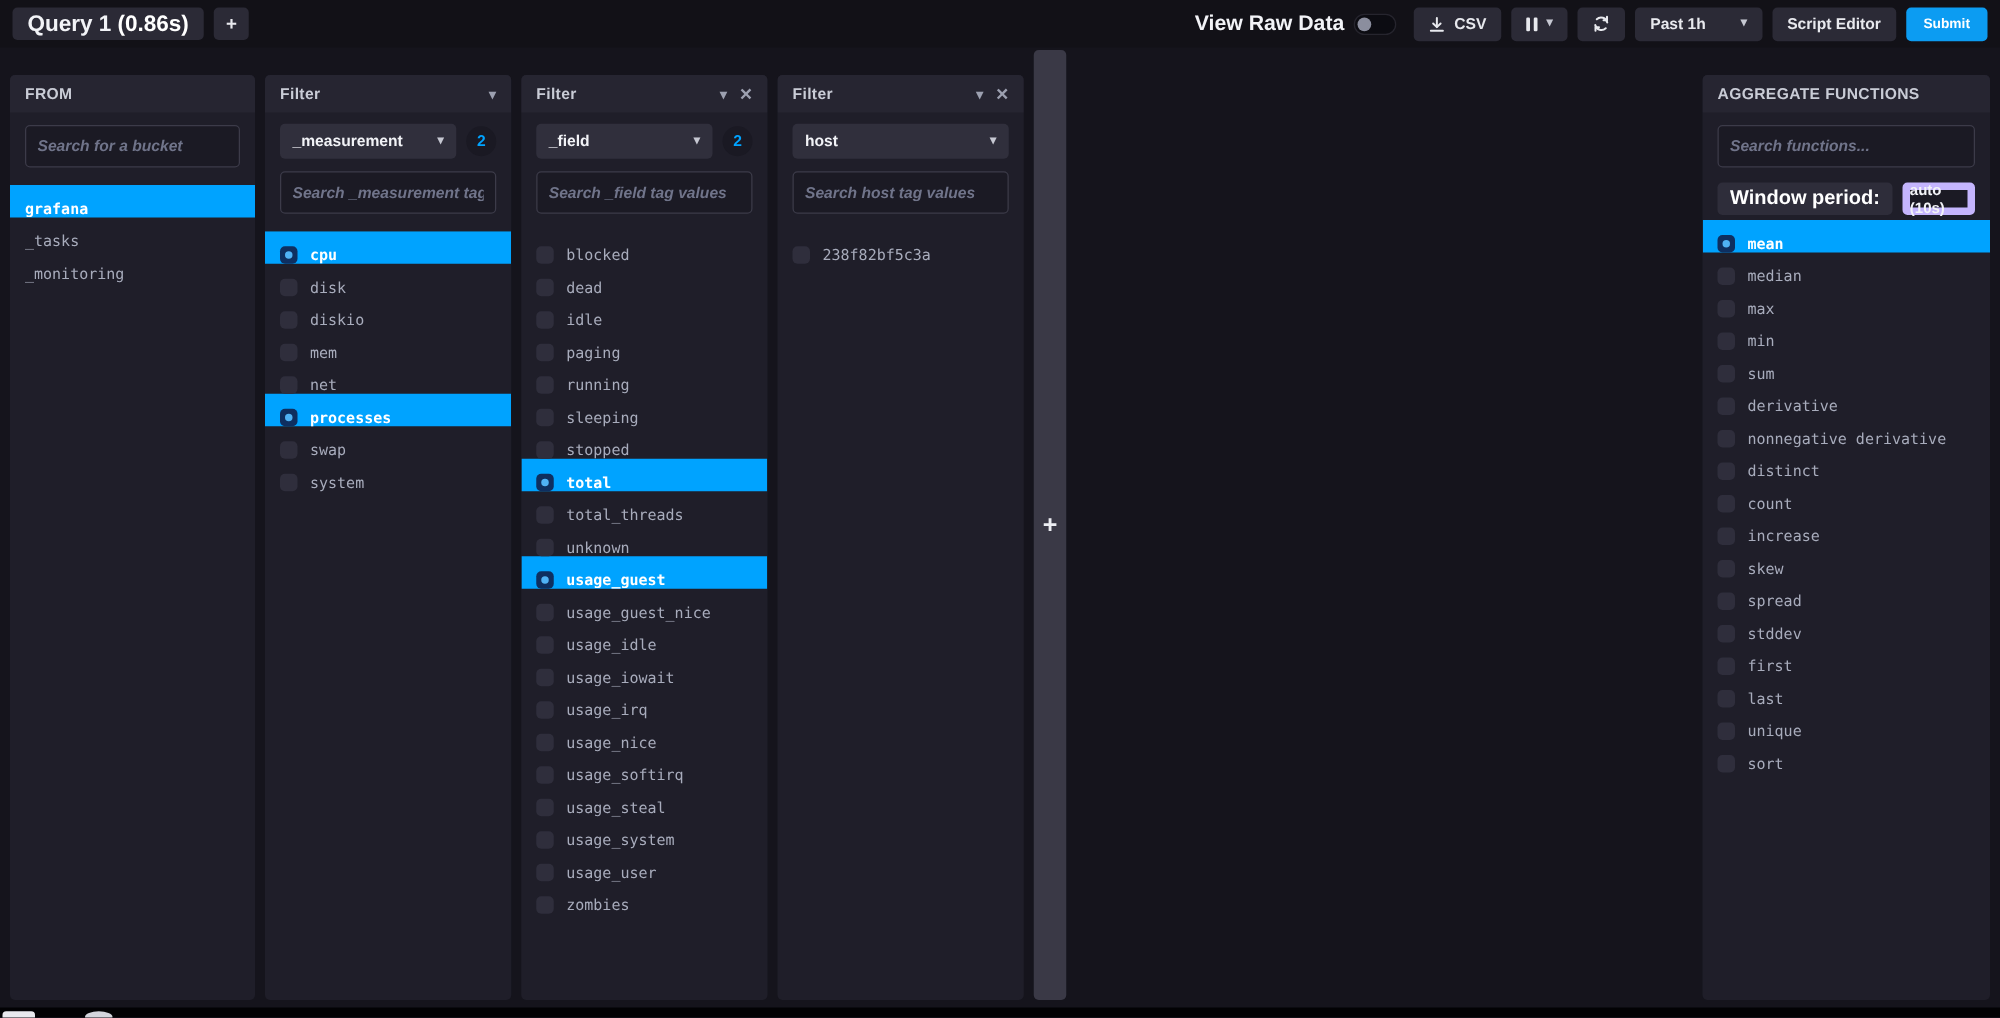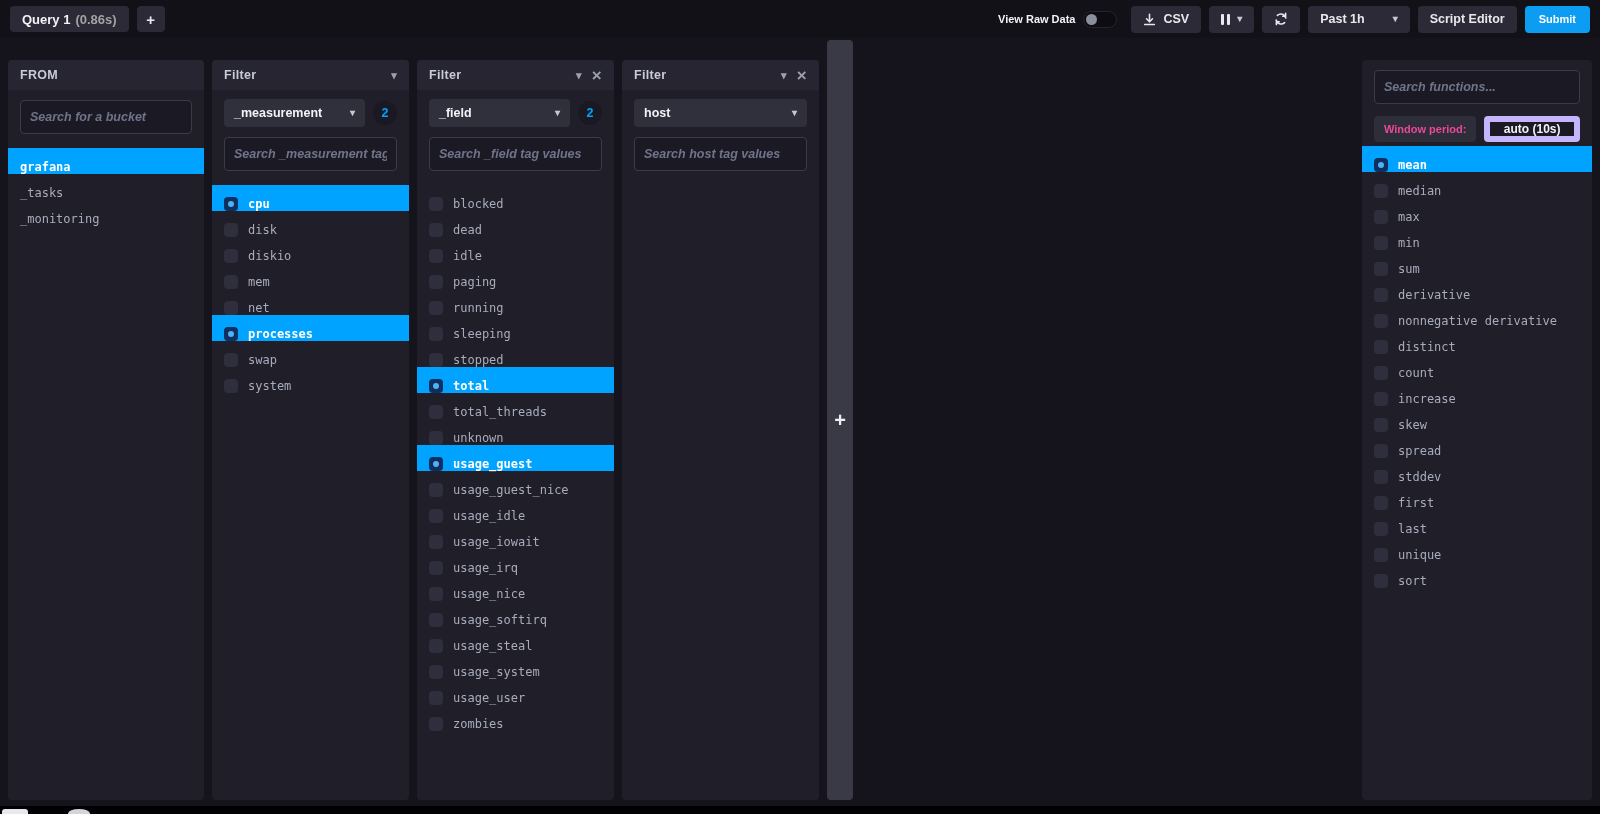--- a/index.html
+++ b/index.html
@@ -11,31 +11,31 @@
     position:relative;
   }
   
   .topbar {
     height:38px; display:flex; align-items:center; gap:8px;
     padding:0 10px; background:#121117;
   }
   .query-tab {
     background:#2b2a36; border-radius:4px; height:26px;
     display:flex; align-items:center; gap:5px; padding:0 12px;
-    font-size:13px; font-weight:bold; color:#f2f3f7; cursor:pointer;
-  }
-  .query-tab .dur { color:#a3a3a3; font-weight:bold; }
+    font-size:18px; font-weight:bold; color:#f2f3f7; cursor:pointer;
+  }
+  .query-tab .dur { color:#ffffff; font-weight:bold; }
   .icon-btn {
     background:#2b2a36; border:none; border-radius:4px; height:26px; min-width:28px;
     color:#e8e9ee; font-size:15px; font-weight:bold; cursor:pointer;
     display:flex; align-items:center; justify-content:center; gap:6px;
     font-family:"Liberation Sans", sans-serif;
   }
   .topbar .spacer { flex:1; }
-  .raw-label { font-size:11px; font-weight:bold; color:#f2f3f7; }
+  .raw-label { font-size:17px; font-weight:bold; color:#f2f3f7; }
   .toggle {
     width:34px; height:17px; background:#0c0c12; border-radius:9px;
     position:relative; cursor:pointer; margin-right:6px; border:1px solid #26252e;
   }
   .toggle .knob {
     position:absolute; left:2px; top:2px; width:11px; height:11px;
     border-radius:50%; background:#8b8e9e;
   }
   .bar-btn {
     background:#2b2a36; border:none; border-radius:4px; height:27px;
@@ -102,21 +102,21 @@
   .cb {
     width:14px; height:14px; border-radius:4px; background:#2f2e3c; flex:none;
     display:flex; align-items:center; justify-content:center;
   }
   .row.selected .cb { background:#0e2f60; }
   .cb .dot { width:6px; height:6px; border-radius:50%; background:#4fb2f5; }
   
   .wp-row { display:flex; align-items:center; gap:8px; margin:2px 12px 0; flex:none; }
   .wp-label {
     background:#2e2d3a; border-radius:4px; height:26px; padding:0 10px;
-    display:flex; align-items:center; font-size:11px; font-weight:bold; color:#ec4899;
+    display:flex; align-items:center; font-size:16px; font-weight:bold; color:#ffffff;
   }
   .wp-value {
     flex:1; background:#1b1a24; border:6px solid #c4b5fd; border-radius:4px;
     height:26px; display:flex; align-items:center; justify-content:center;
     font-size:12px; font-weight:bold; color:#f2f3f7; cursor:pointer;
   }
   
   .plus-col {
     width:26px; background:#3a3946; border-radius:4px; cursor:pointer;
     display:flex; align-items:center; justify-content:center;
@@ -390,30 +390,39 @@
     </div>
     <div class="panel-body">
       <div class="dd-row">
         <div class="dropdown">
           <span>host</span>
           <span class="dspace"></span>
           <span class="caret">▾</span>
         </div>
       </div>
       <input class="search-input" placeholder="Search host tag values" style="">
+      <div class="list">
+          <div class="row">
+            <span class="cb"></span>
+            <span class="row-label">238f82bf5c3a</span>
+          </div>
+        </div>
     </div>
   </div>
 
   <div class="plus-col">
     <span>+</span>
   </div>
 
   <div class="canvas"></div>
 
   <div class="panel agg-panel">
+    <div class="panel-header">
+      <span>AGGREGATE FUNCTIONS</span>
+    </div>
     <div class="panel-body">
       <input class="search-input" placeholder="Search functions..." style="">
       <div class="wp-row">
         <div class="wp-label">Window period:</div>
         <div class="wp-value">auto (10s)</div>
       </div>
       <div class="list">
           <div class="row selected">
             <span class="cb">
               <span class="dot"></span>

